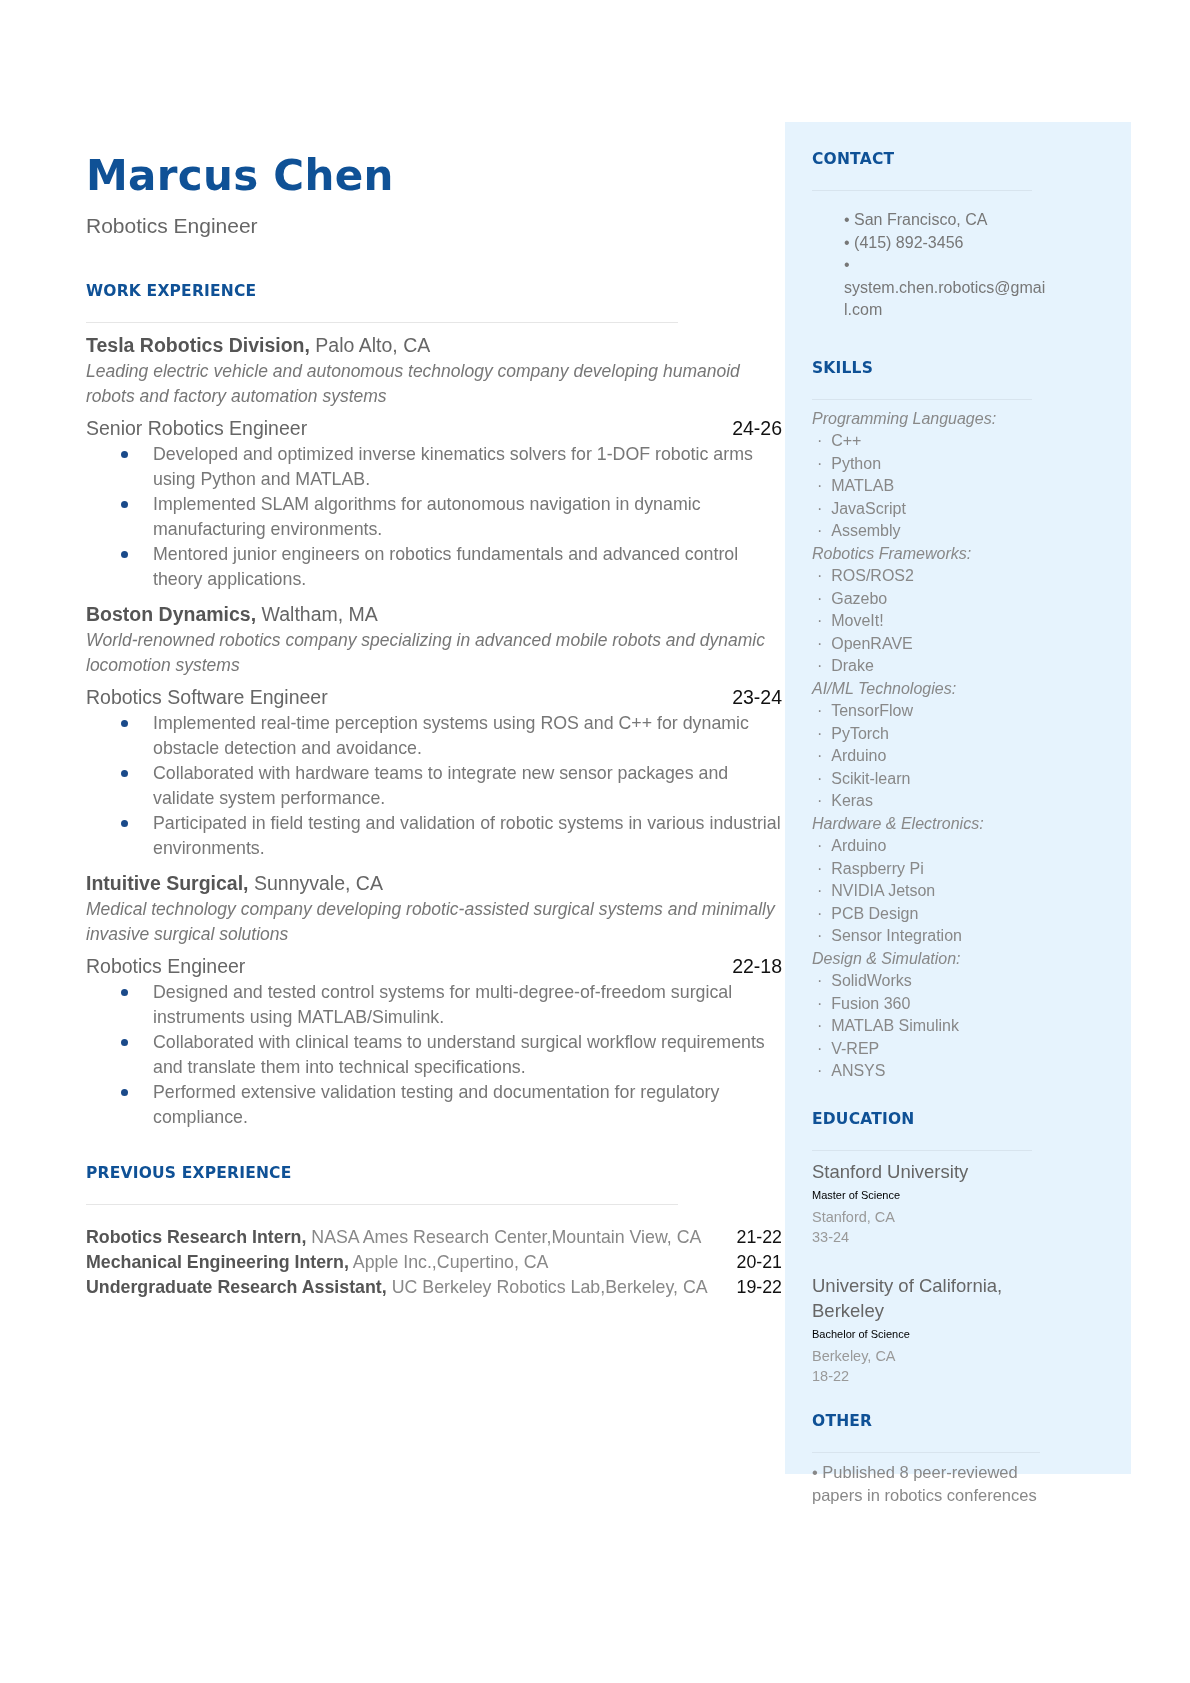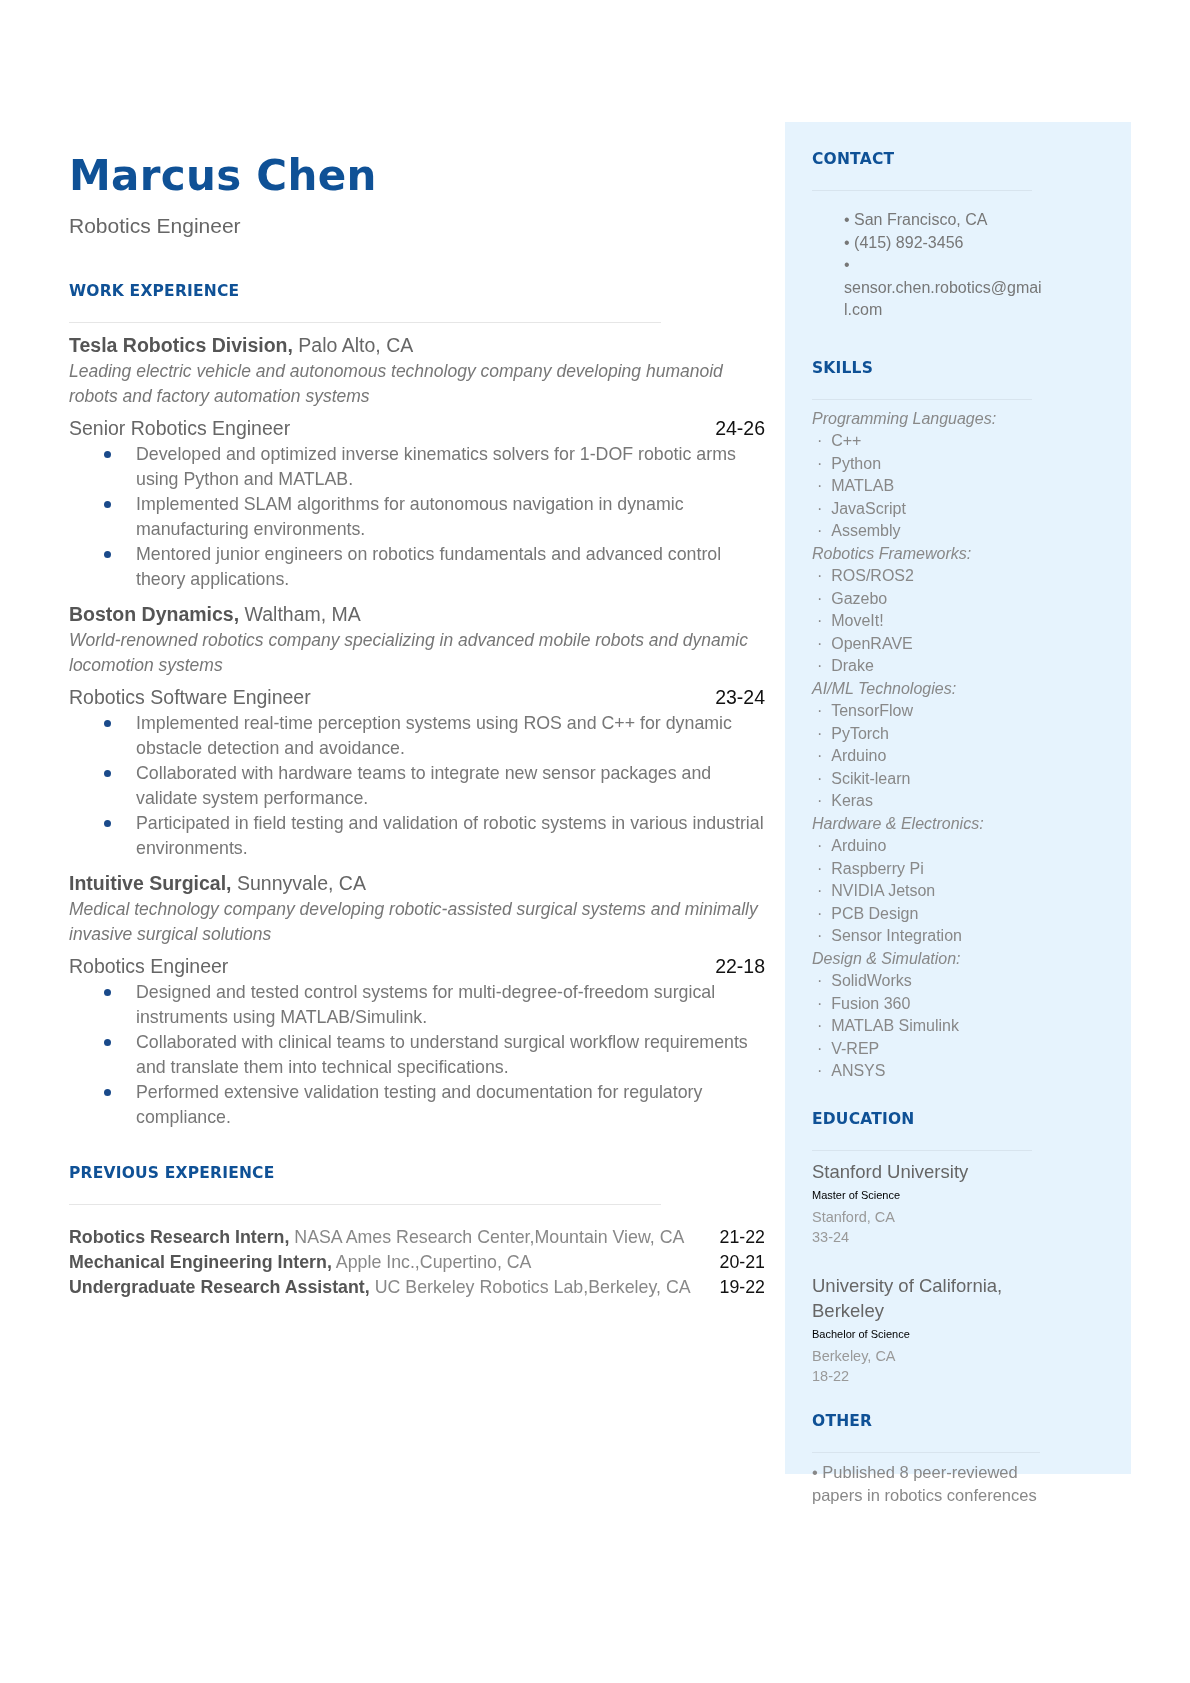--- a/index.html
+++ b/index.html
@@ -1,19 +1,19 @@
 <!DOCTYPE html>
 <html><head>
 <meta charset="utf-8">
 <style>
   * { box-sizing: border-box; margin: 0; padding: 0; }
   html, body { width: 1190px; height: 1683px; background: #ffffff; }
   body { position: relative; font-family: "Liberation Sans", sans-serif; color: #666; overflow: hidden; }
 
-  .main { position: absolute; left: 69px; top: 148px; width: 700px; }
+  .main { position: absolute; left: 86px; top: 148px; width: 700px; }
   .name { font-family: "DejaVu Sans", sans-serif; font-weight: bold; font-size: 42px; color: #0f5196; letter-spacing: 0.3px; line-height: 56px; }
   .title { font-size: 21px; color: #666; margin-top: 8px; line-height: 28px; }
 
   .section-heading { font-family: "DejaVu Sans", sans-serif; font-weight: bold; font-size: 15.5px; color: #0f5196; letter-spacing: 0.2px; }
   .rule { height: 1px; background: #e6e6e6; }
 
   .we-heading { margin-top: 42px; }
   .we-rule { width: 592px; margin-top: 22px; }
 
   .company { margin-top: 9px; }
@@ -117,21 +117,21 @@
 </div>
 
 <div class="sidebar">
   <div class="side-inner">
     <div class="section-heading">CONTACT</div>
     <div class="rule side-rule"></div>
     <div class="side-list" id="contact">
         <div class="item">• San Francisco, CA</div>
         <div class="item">• (415) 892-3456</div>
         <div class="item">•</div>
-        <div class="item">sensor.chen.robotics@gmail.com</div>
+        <div class="item">system.chen.robotics@gmail.com</div>
       </div>
 
     <div class="section-heading" style="margin-top:37px">SKILLS</div>
     <div class="rule side-rule"></div>
     <div id="skills" style="margin-top:8px">
         <div class="sk-cat">Programming Languages:</div>
         <div class="sk-item"><span>·&nbsp;&nbsp;</span><span>C++</span></div>
         <div class="sk-item"><span>·&nbsp;&nbsp;</span><span>Python</span></div>
         <div class="sk-item"><span>·&nbsp;&nbsp;</span><span>MATLAB</span></div>
         <div class="sk-item"><span>·&nbsp;&nbsp;</span><span>JavaScript</span></div>

